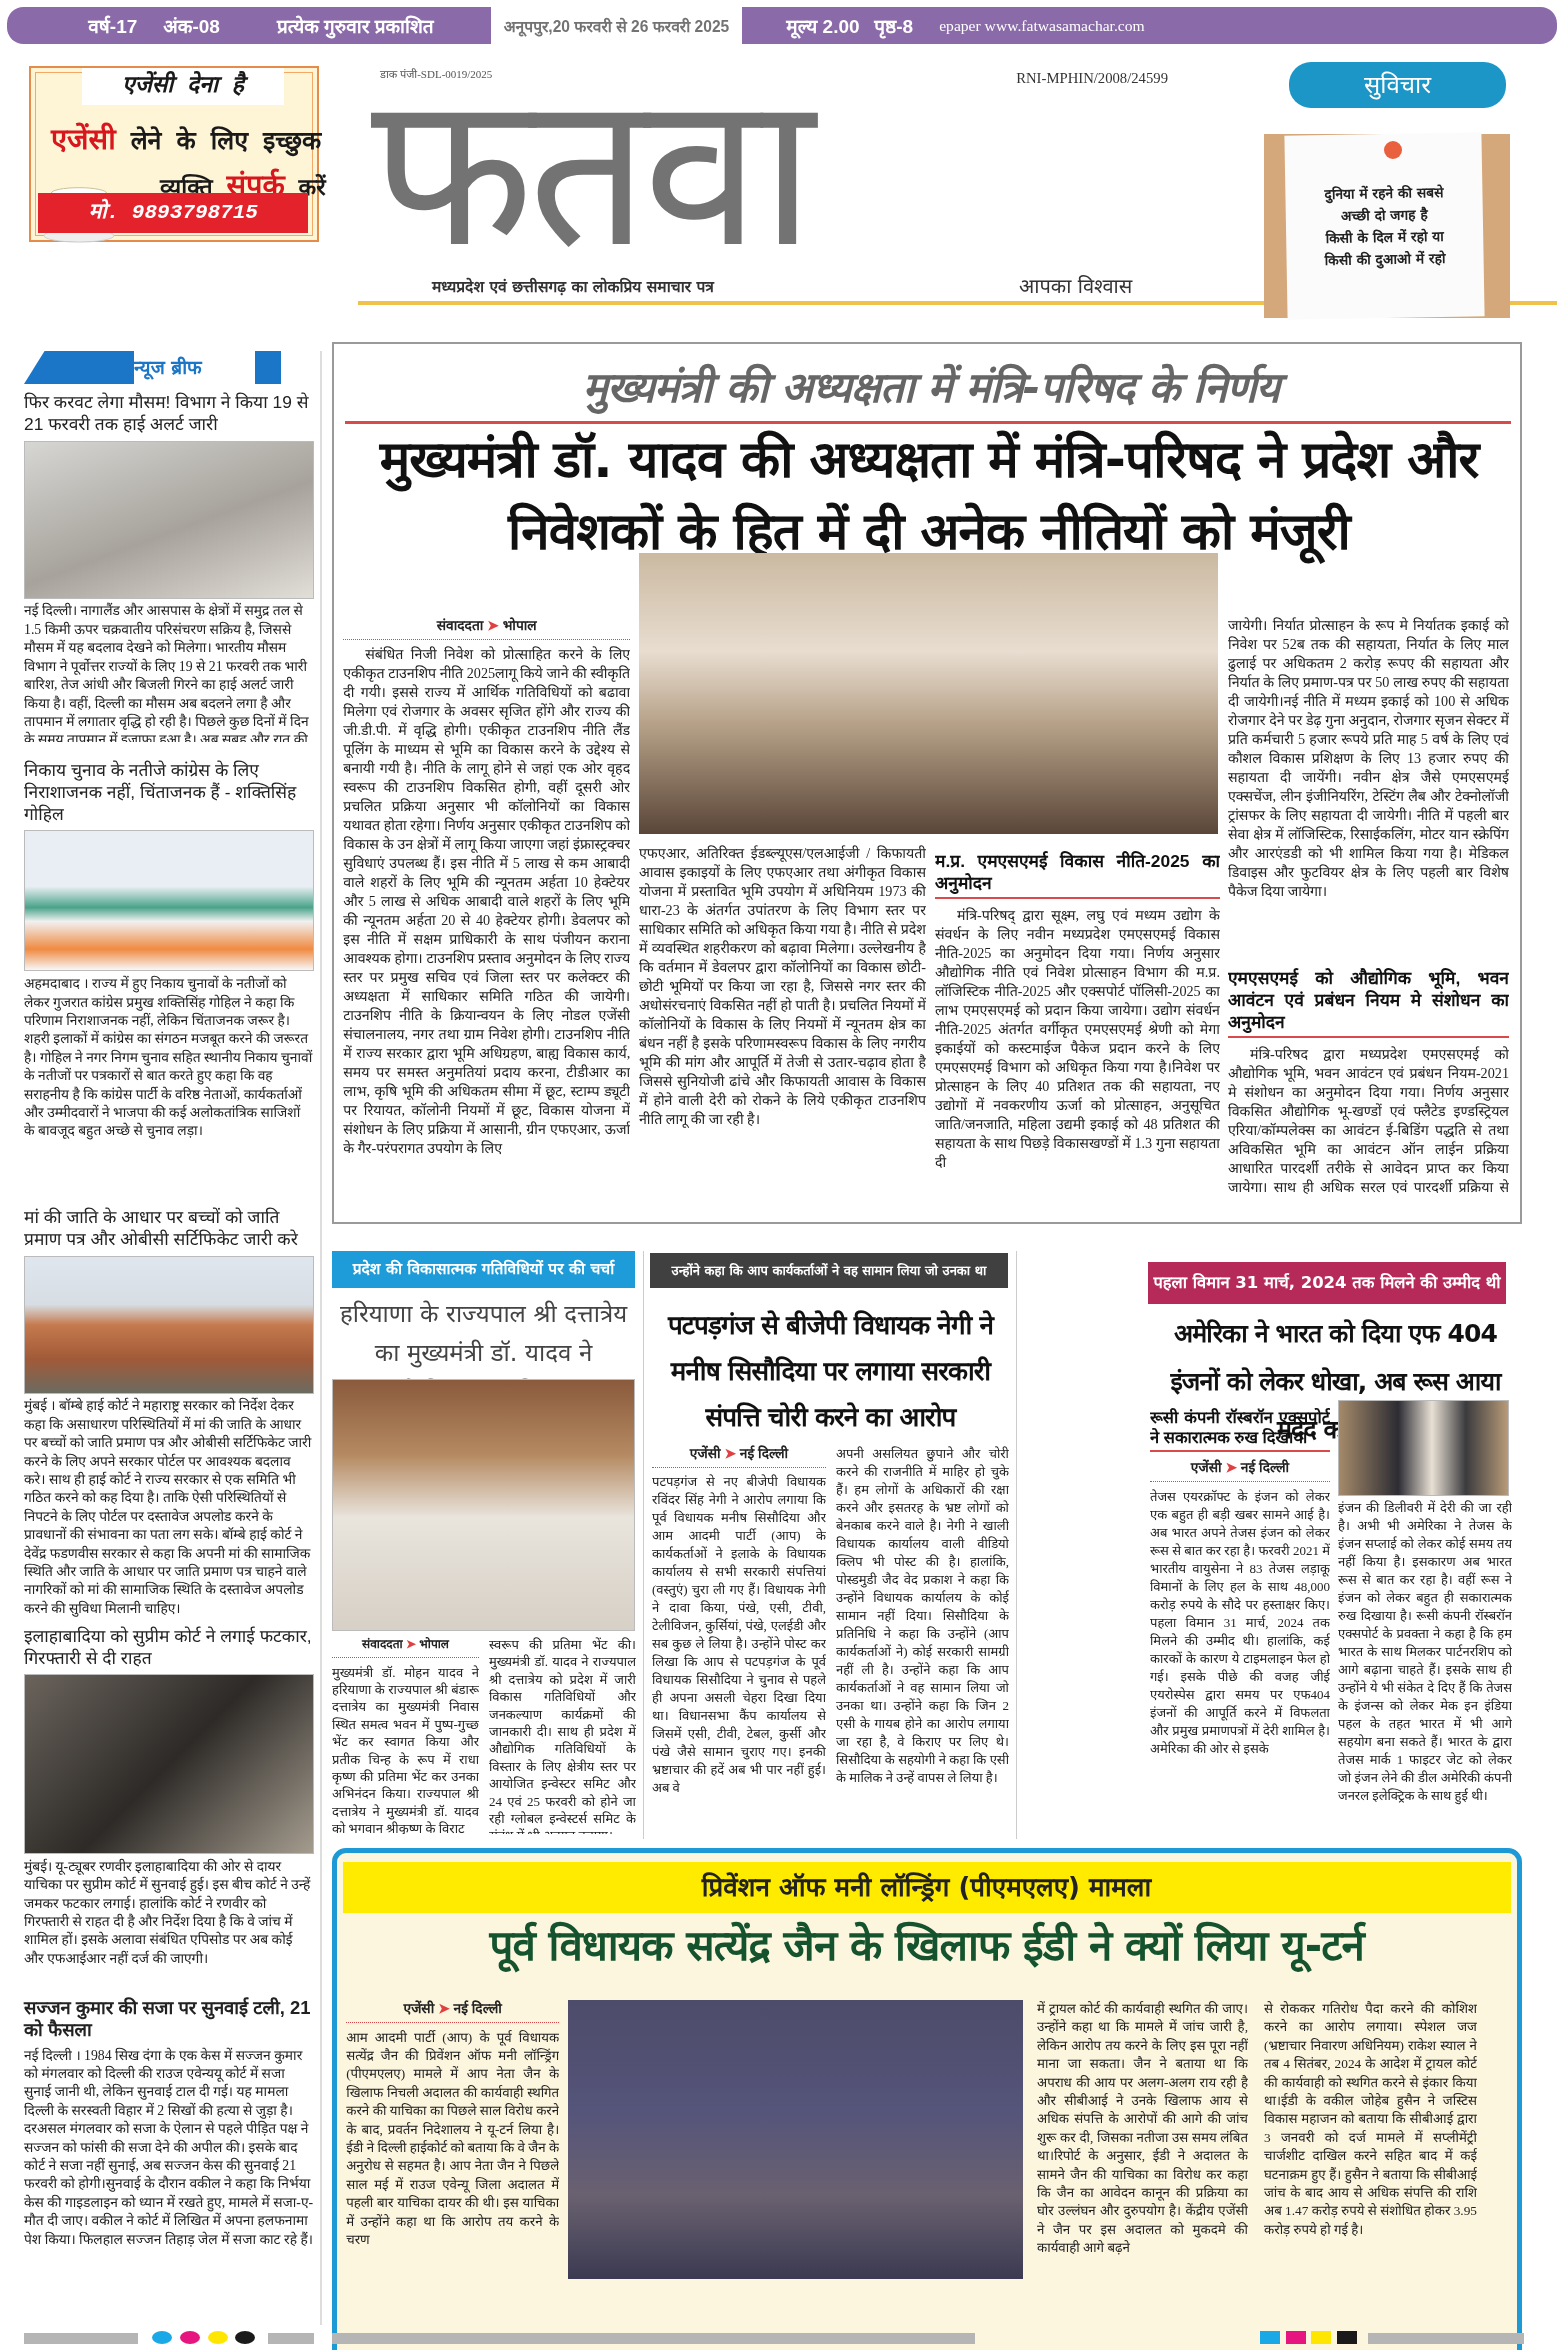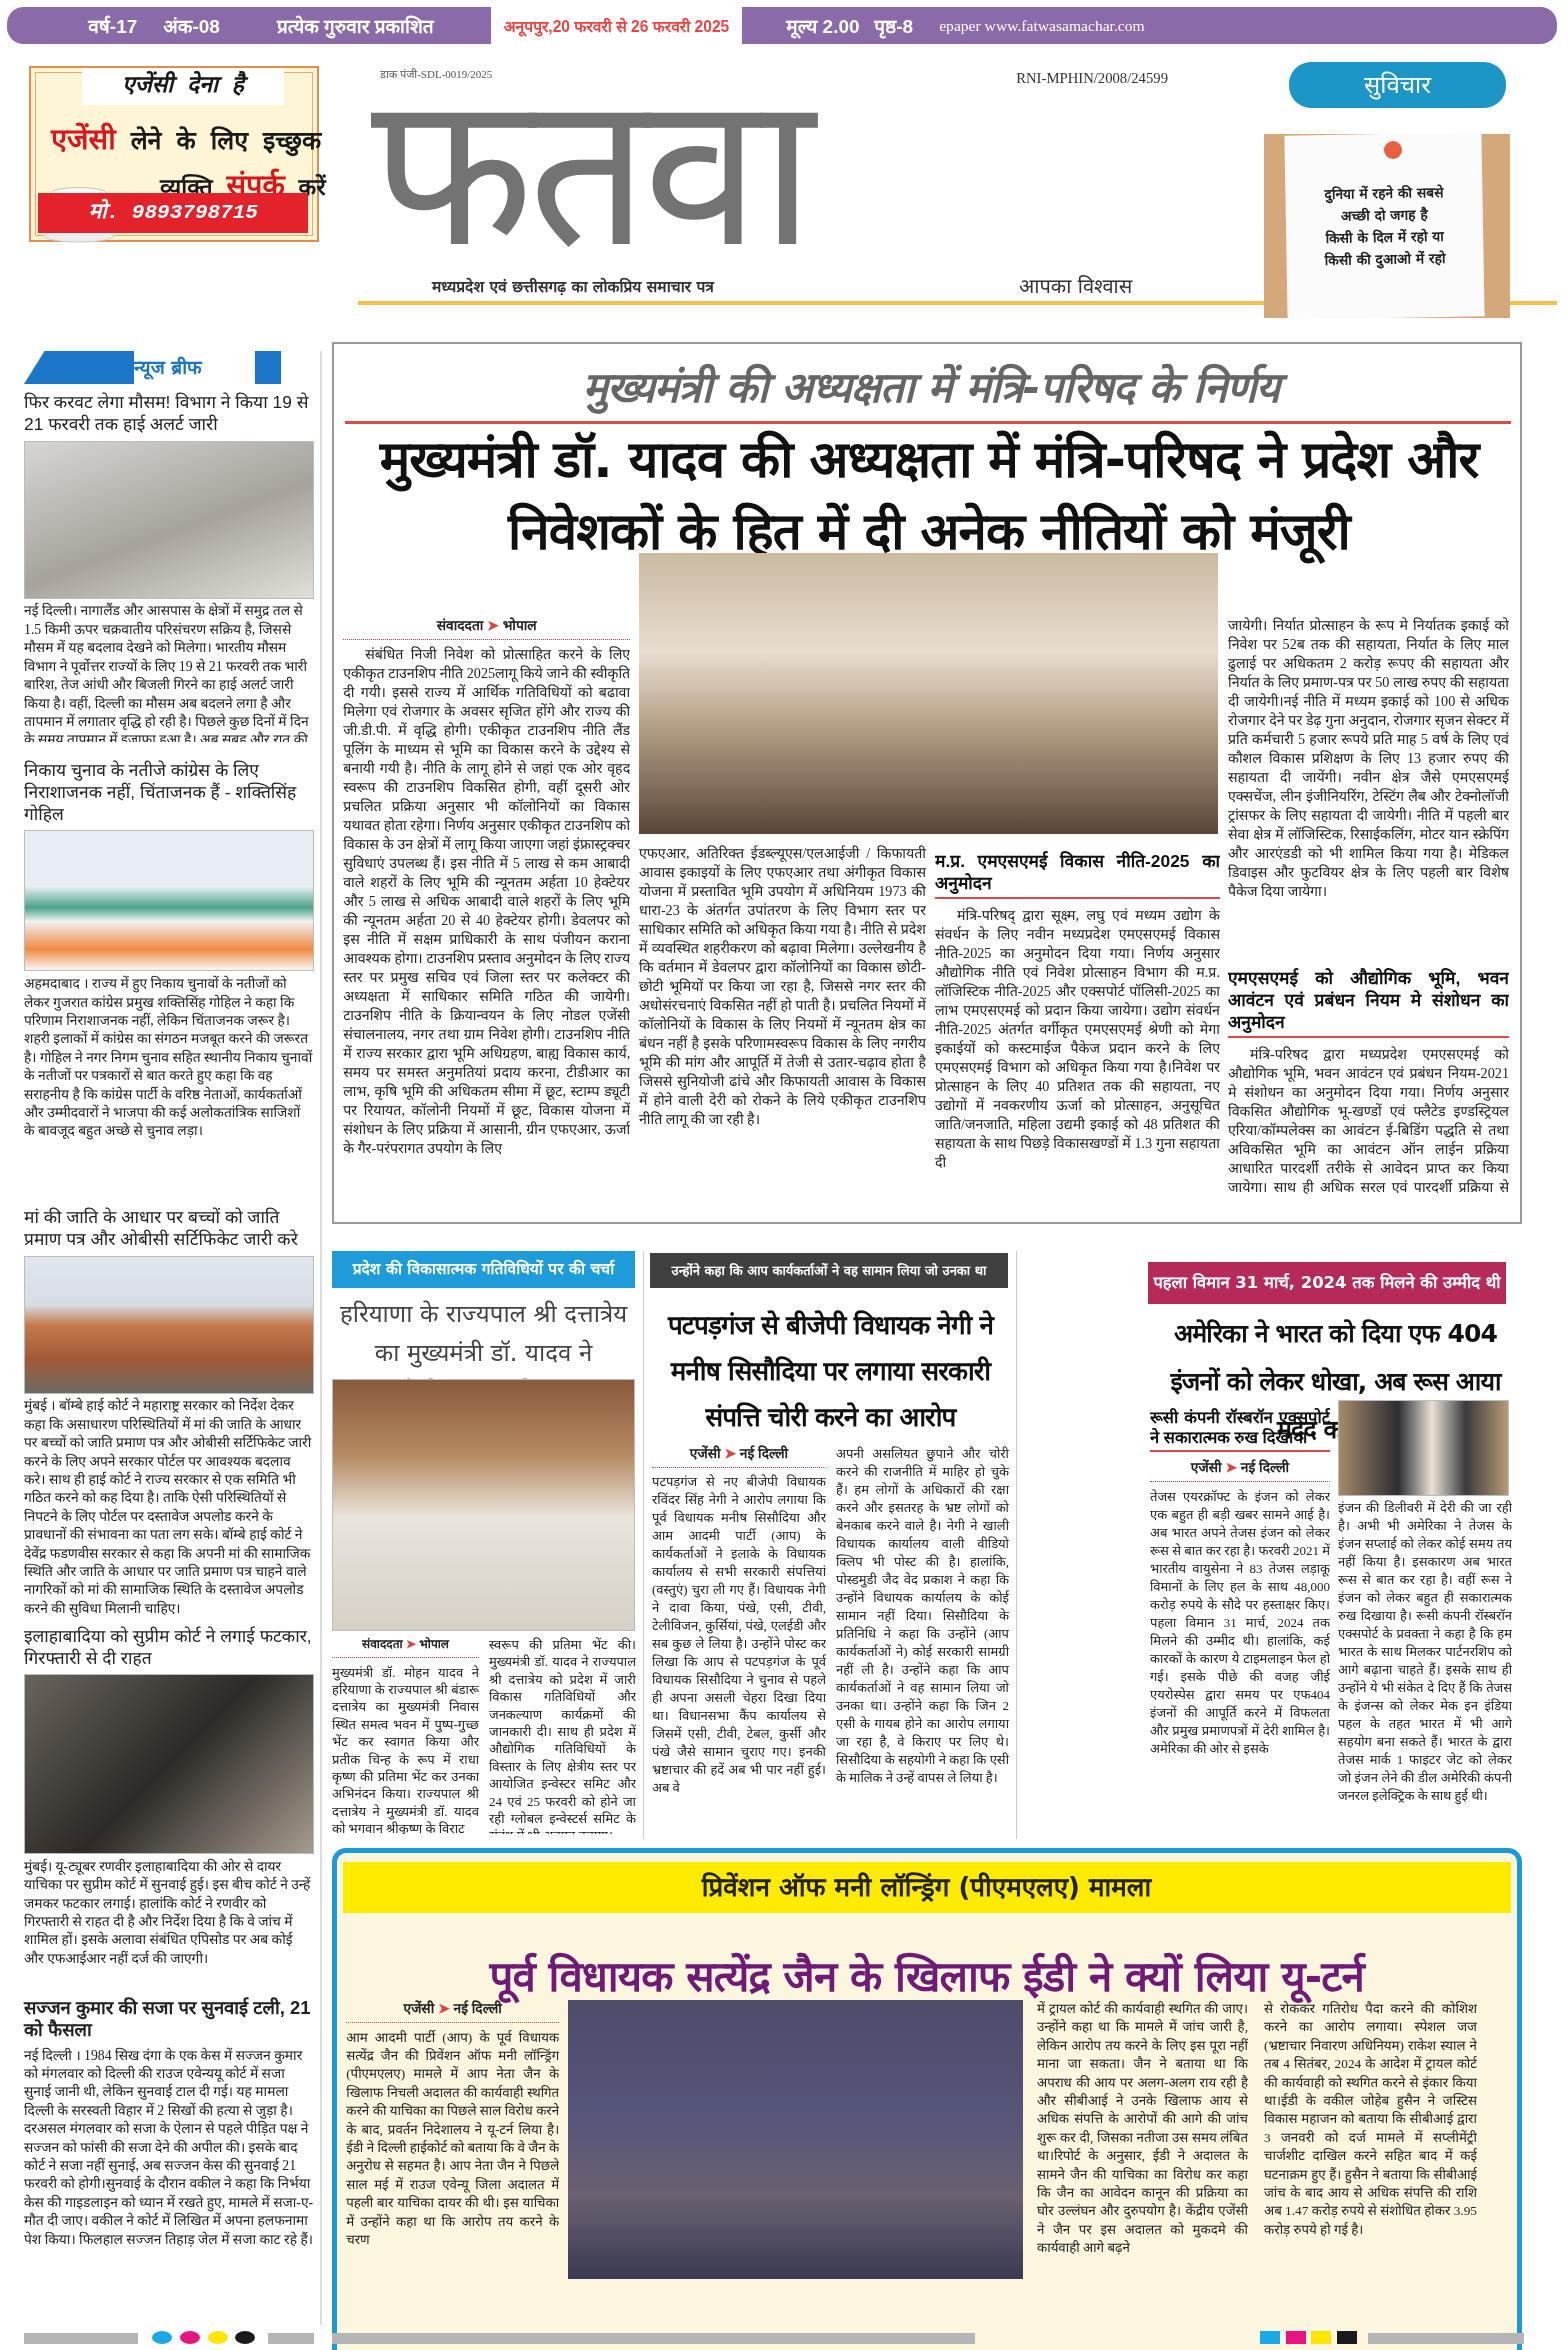--- a/index.html
+++ b/index.html
@@ -2,21 +2,21 @@
 <html style="font-size:14.7px"><head>
 <meta charset="utf-8">
 <style>
   * { box-sizing: border-box; margin: 0; padding: 0; }
   html, body { width: 1568px; height: 2351px; background: #ffffff; overflow: hidden; }
   body { font-family: "DejaVu Sans", "Liberation Sans", sans-serif; color: #1a1a1a; position: relative; }
 
   
   .topstrip { position: absolute; left: 7.3px; top: 7.3px; width: 1550px; height: 37px; background: #8a6aa8; border-radius: 16.5px; display: flex; align-items: center; color: #fff; }
   .topstrip .it { font-family: "Liberation Sans", sans-serif; font-weight: bold; font-size: 19px; white-space: nowrap; }
-  .topstrip .datebox { background: #fff; color: #ef4444; padding: 15px 13px; font-size: 15.6px; font-weight: bold; margin: 0 22px; }
+  .topstrip .datebox { background: #fff; color: #737373; padding: 15px 13px; font-size: 15.6px; font-weight: bold; margin: 0 22px; }
   .topstrip .url { font-family: "Liberation Serif", serif; font-size: 15.6px; margin-left: 26px; }
 
   
   .ad { position: absolute; left: 29px; top: 66px; width: 290px; height: 176px; background: #fdf5d5; border: 2.8px double #e58c4a; outline: 1.8px solid #f2a866; outline-offset: -7.3px; font-family: Liberation Mono, monospace; }
   .ad .h { position: absolute; left: 51px; top: 0; width: 202px; height: 37px; background: #fff; font-size: 23px; font-style: italic; font-weight: bold; text-align: center; line-height: 37px; }
   .ad .l1 { position: absolute; left: 20px; top: 50px; font-size: 25px; font-weight: bold; white-space: nowrap; }
   .ad .l1 .red, .ad .l2 .red { color: #d7161e; font-size: 29px; }
   .ad .l2 { position: absolute; left: 129px; top: 96px; font-size: 23px; font-weight: bold; white-space: nowrap; }
   .ad .cup { position: absolute; left: 11px; top: 116px; width: 83px; height: 59px; }
   .ad .phone { position: absolute; left: 7.3px; bottom: 7.3px; width: 270px; height: 40px; background: #e3222b; color: #fff; font-weight: bold; font-style: italic; font-size: 21px; text-align: center; line-height: 40px; }
@@ -56,21 +56,21 @@
   .meeting { position: absolute; left: 305px; top: 209px; width: 579px; height: 281px; background: linear-gradient(180deg, #cbb9a1 0%, #e8ddd0 35%, #b8a38a 60%, #5a4638 100%); }
 
   
   .s-bar { position: absolute; height: 37px; color: #fff; font-weight: bold; font-size: 15.6px; text-align: center; line-height: 37px; white-space: nowrap; overflow: hidden; }
   .s-head { position: absolute; text-align: center; font-weight: bold; color: #111; }
   .vsep { position: absolute; width: 0.9px; background: #ccc; }
 
   
   .edbox { position: absolute; left: 332px; top: 1848px; width: 1190px; height: 598px; border: 5.5px solid #1d99d6; border-radius: 14px; background: #fdf6de; }
   .edkicker { position: absolute; left: 5.5px; top: 9.2px; width: 1168px; height: 51px; background: #ffeb00; text-align: center; font-size: 26px; font-weight: bold; line-height: 51px; color: #222; }
-  .edhead { position: absolute; left: 9.2px; top: 93px; width: 1161px; text-align: center; font-size: 42px; font-weight: bold; color: #701a75; letter-spacing: -0.9px; }
+  .edhead { position: absolute; left: 9.2px; top: 62px; width: 1161px; text-align: center; font-size: 42px; font-weight: bold; color: #14532d; letter-spacing: -0.9px; }
   .edphoto { position: absolute; left: 231px; top: 147px; width: 455px; height: 279px; background: linear-gradient(180deg, #4d4c6a 0%, #55547a 40%, #6a6170 70%, #3b3a52 100%); }
 
   
   .regbar { position: absolute; top: 2333px; height: 11px; background: #b5b5b5; }
   .dot { position: absolute; top: 2331px; width: 20px; height: 13px; }
 </style>
 </head>
 <body>
 
 <div class="topstrip">

